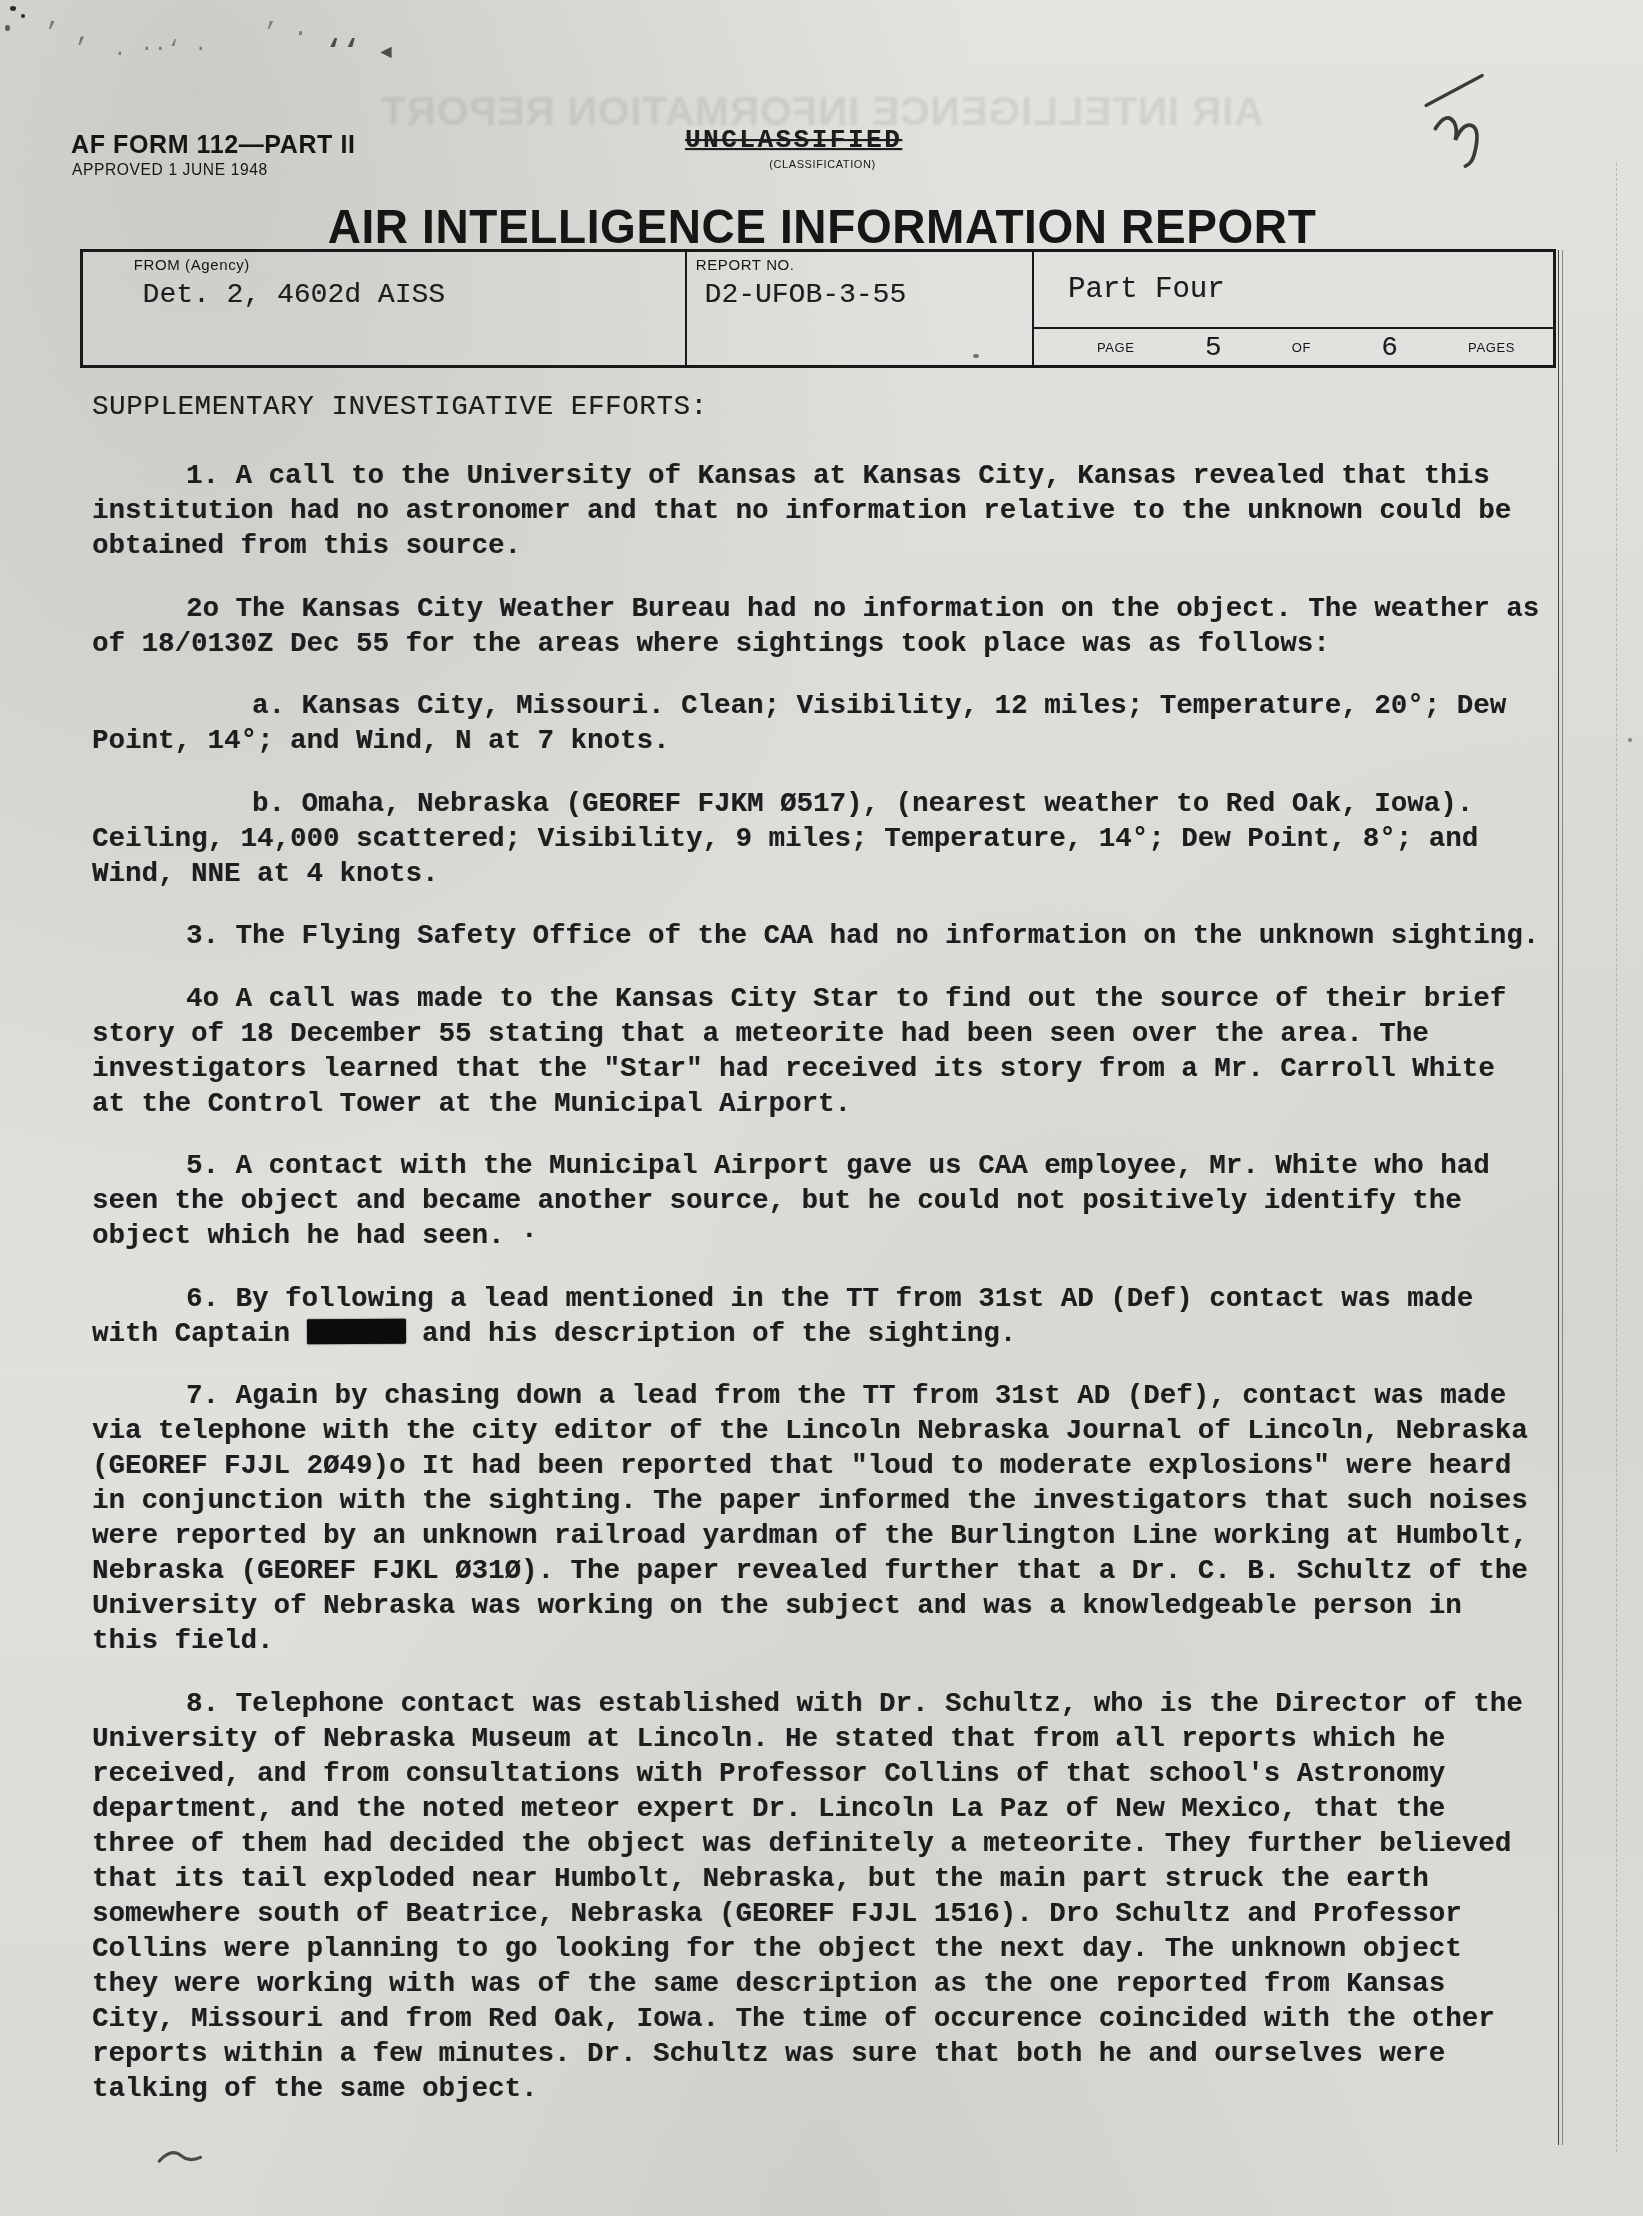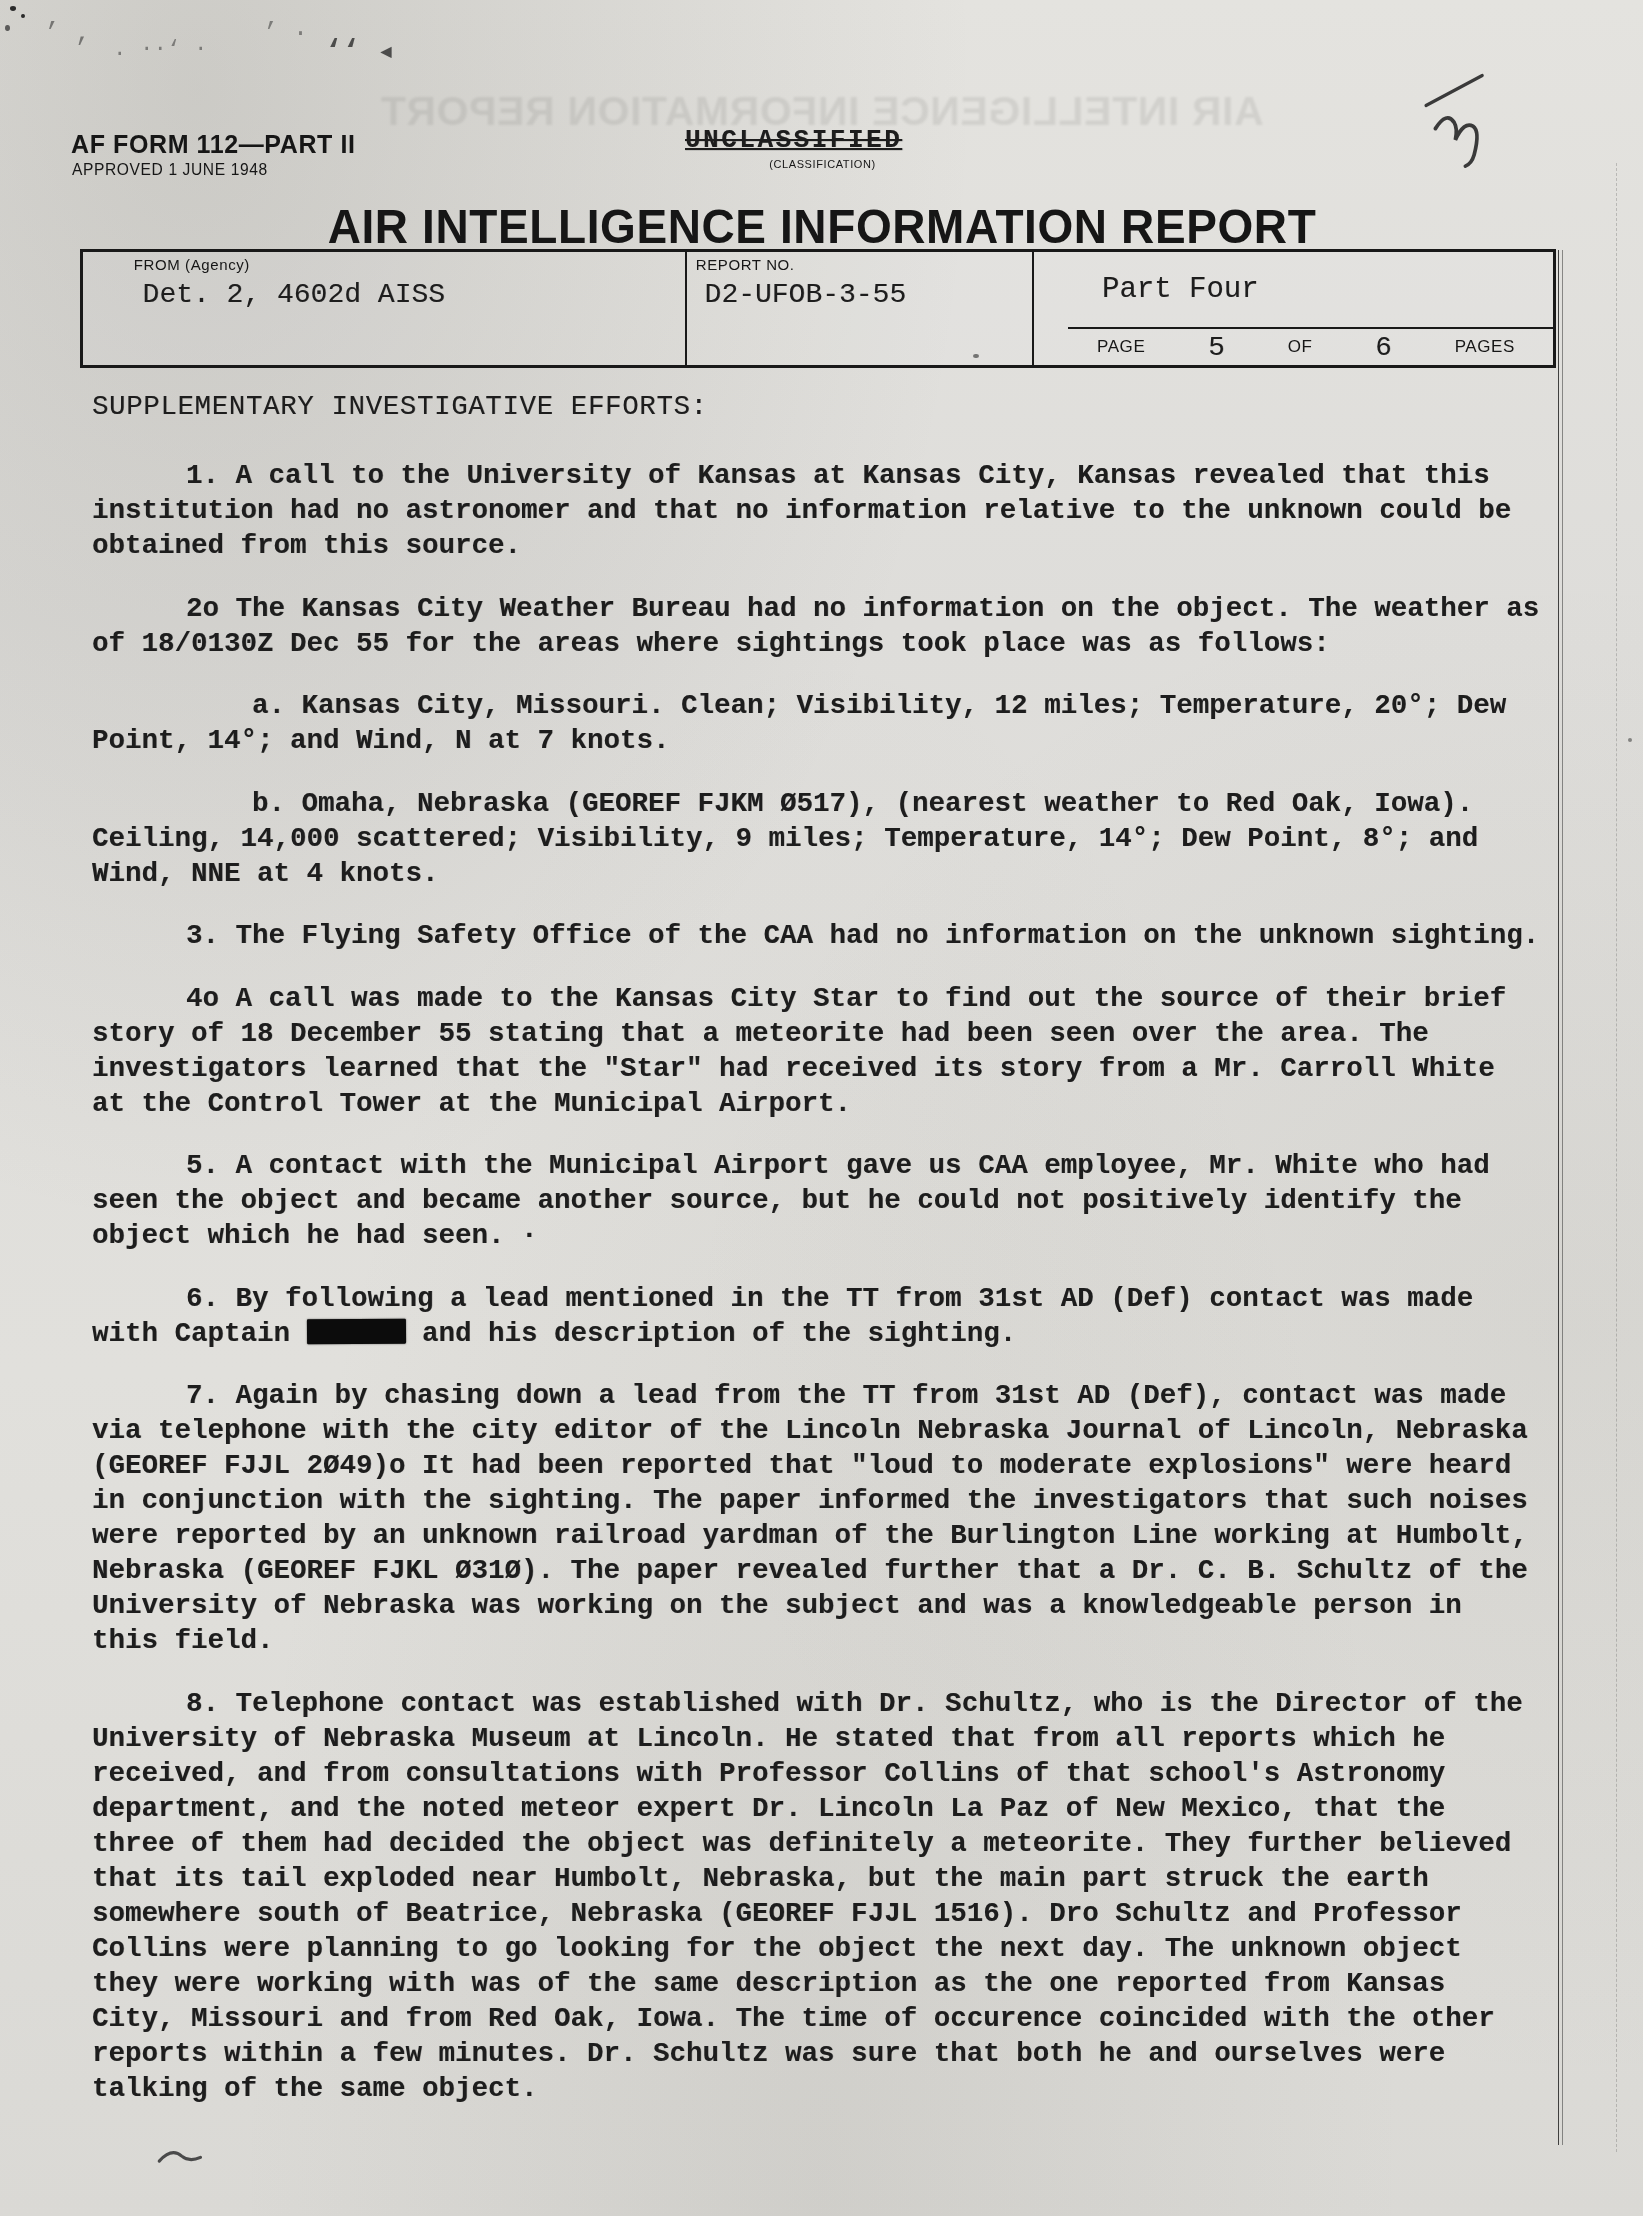--- a/index.html
+++ b/index.html
@@ -64,23 +64,23 @@
     display:flex;
     background:rgba(255,255,255,0.06);
     padding-left:42px;
   }
   .ht-cell { position:relative; }
   .ht-from   { width:562px; border-right:2.5px solid #191919; padding:3.8px 0 0 8.8px; }
   .ht-report { width:347px; border-right:2.5px solid #191919; padding:3.8px 0 0 8.8px; }
   .ht-right  { flex:1; display:flex; flex-direction:column; }
   .ht-label  { font-size:15px; letter-spacing:0.6px; }
   .ht-value  { font-size:28px; margin-top:6.3px; padding-left:8.8px; }
-  .ht-part-row { flex:1; display:flex; align-items:center; padding-left:34px; font-size:29px; border-bottom:2.5px solid #191919;margin-left:34px; }
+  .ht-part-row { flex:1; display:flex; align-items:center; padding-left:34px; font-size:29px; border-bottom:2.5px solid #191919; }
   .ht-page-row { height:36px; display:flex; align-items:center; padding:0 38px 0 63px; justify-content:space-between; }
-  .ht-page-row .printed { font-size:17px; letter-spacing:0.6px; }
+  .ht-page-row .printed { font-size:13px; letter-spacing:0.6px; }
   .ht-page-row .typed   { font-size:27.5px; }
 
   
   .body-text {
     position:absolute; left:92px; top:389px; width:1450px;
     font-size:27.5px; line-height:35px;
   }
   .section-heading { letter-spacing:0.6px; margin-bottom:34px; }
   .para  { text-indent:94px; margin-bottom:27.5px;font-weight:bold; }
   .para.sub { text-indent:160px; }

